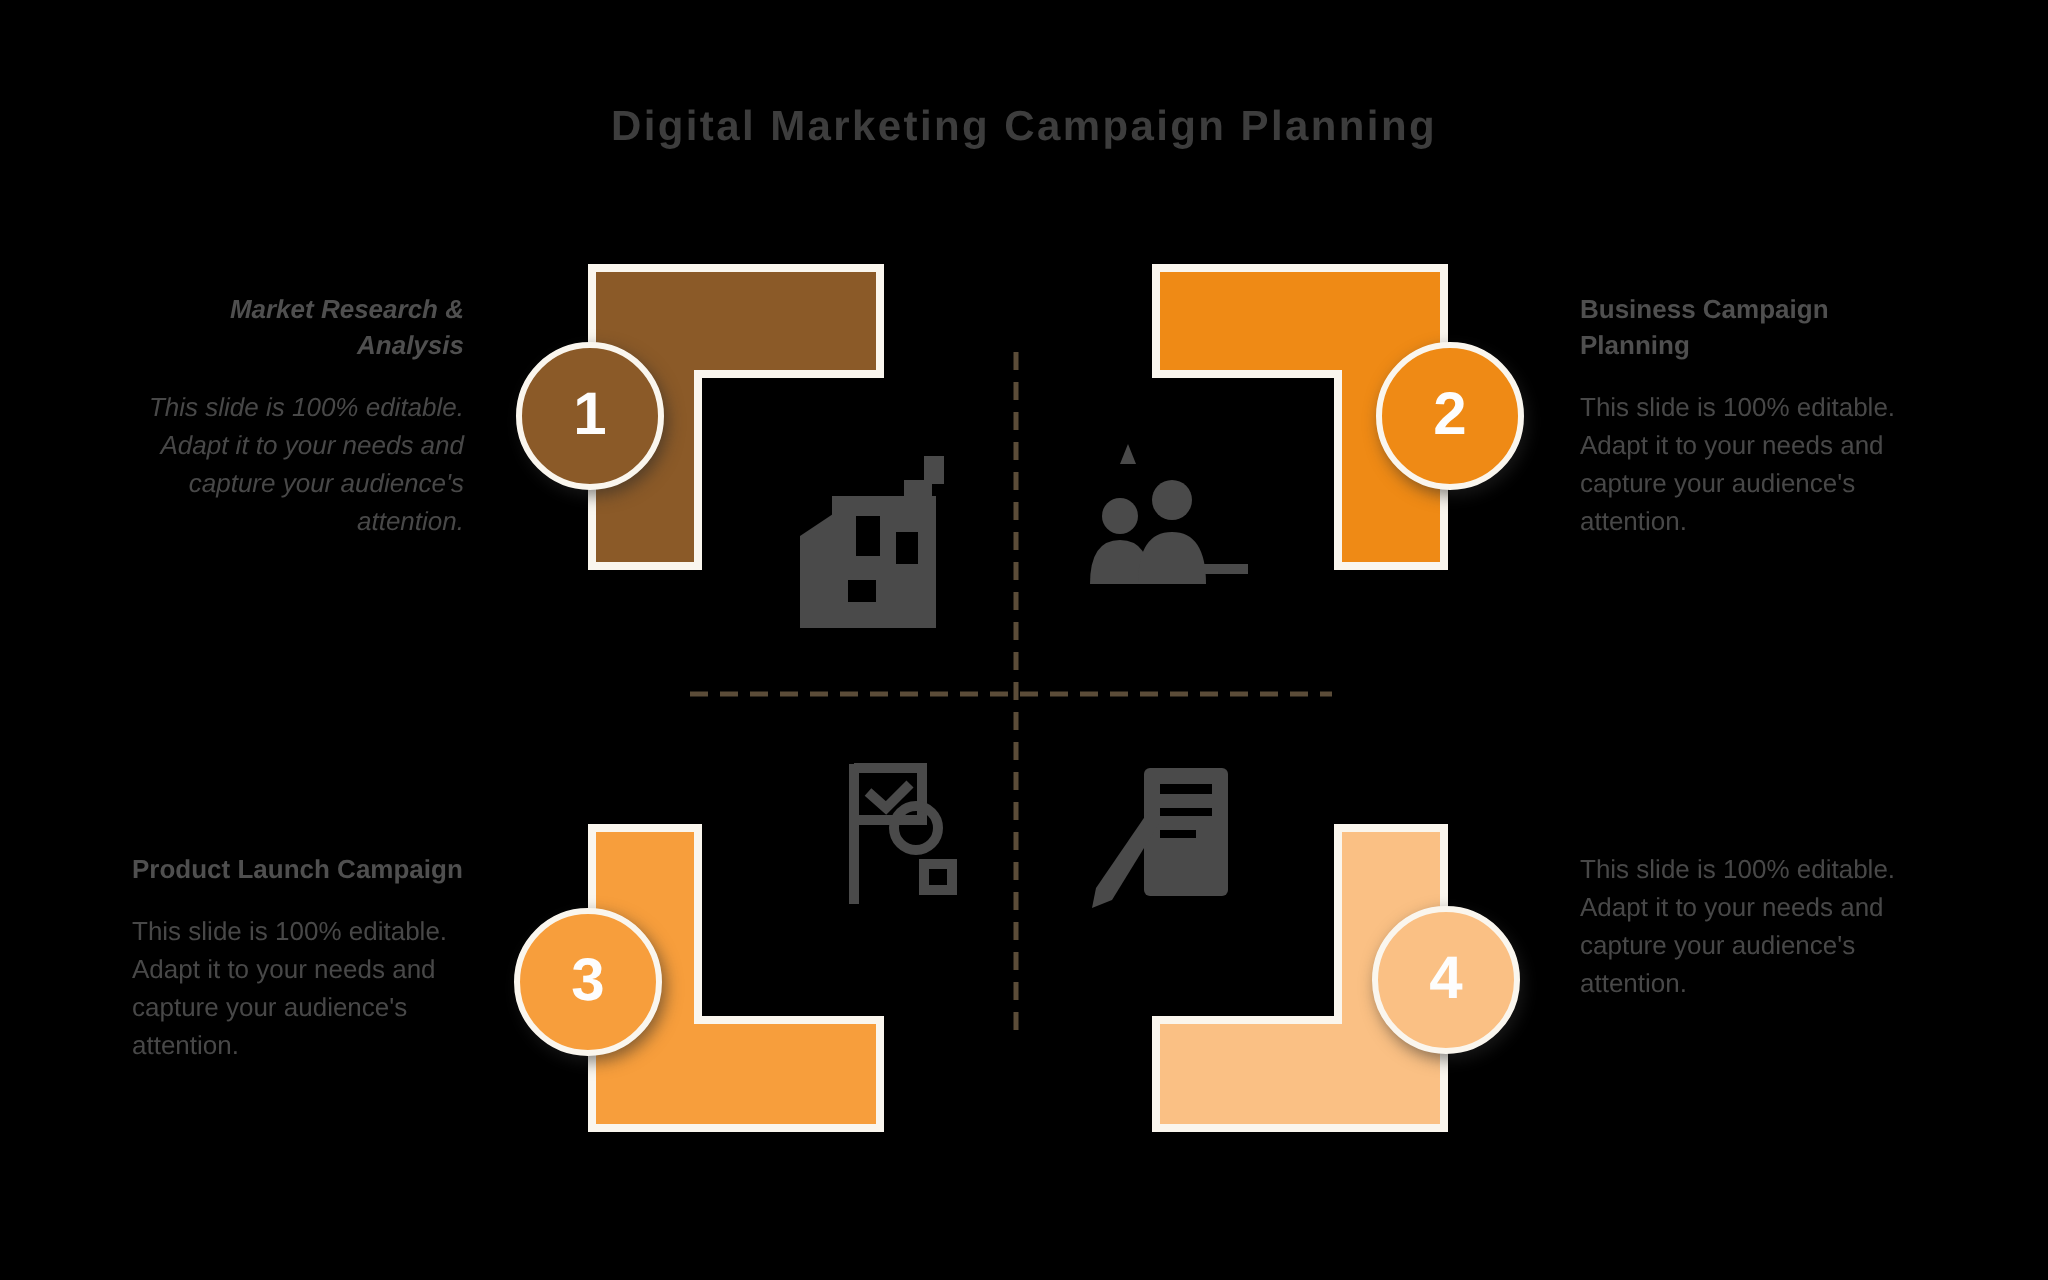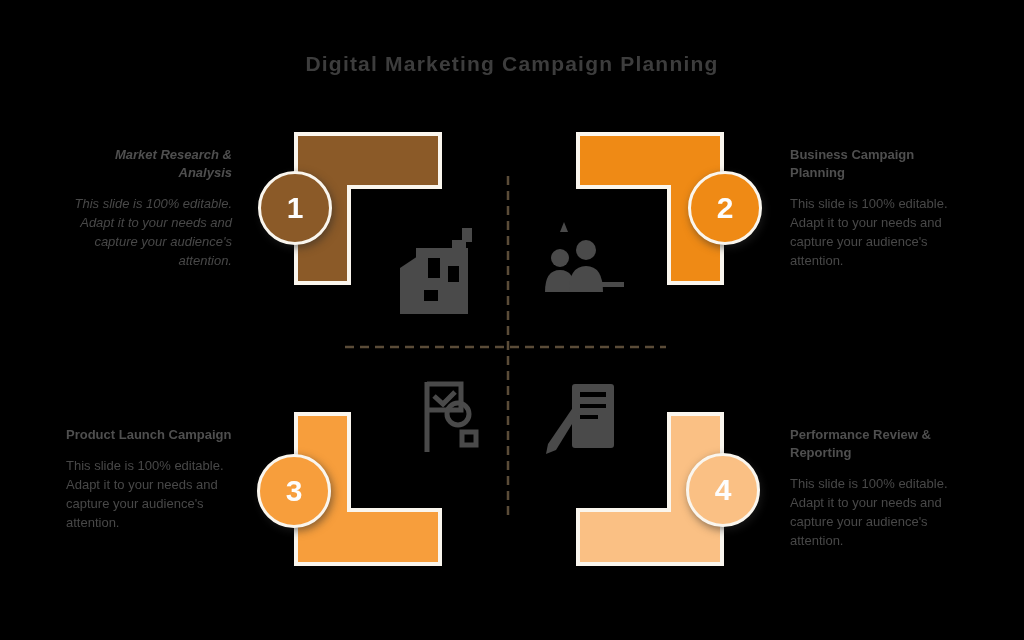--- a/index.html
+++ b/index.html
@@ -106,17 +106,16 @@
   </div>
   <div class="txt t2">
     <p class="head">Business Campaign Planning</p>
     <p class="body">This slide is 100% editable. Adapt it to your needs and capture your audience's attention.</p>
   </div>
   <div class="txt t3">
     <p class="head">Product Launch Campaign</p>
     <p class="body">This slide is 100% editable. Adapt it to your needs and capture your audience's attention.</p>
   </div>
   <div class="txt t4">
-    <p class="head">Performance Review &amp; Reporting</p>
     <p class="body">This slide is 100% editable. Adapt it to your needs and capture your audience's attention.</p>
   </div>
 
 </div>
 
 </body></html>

